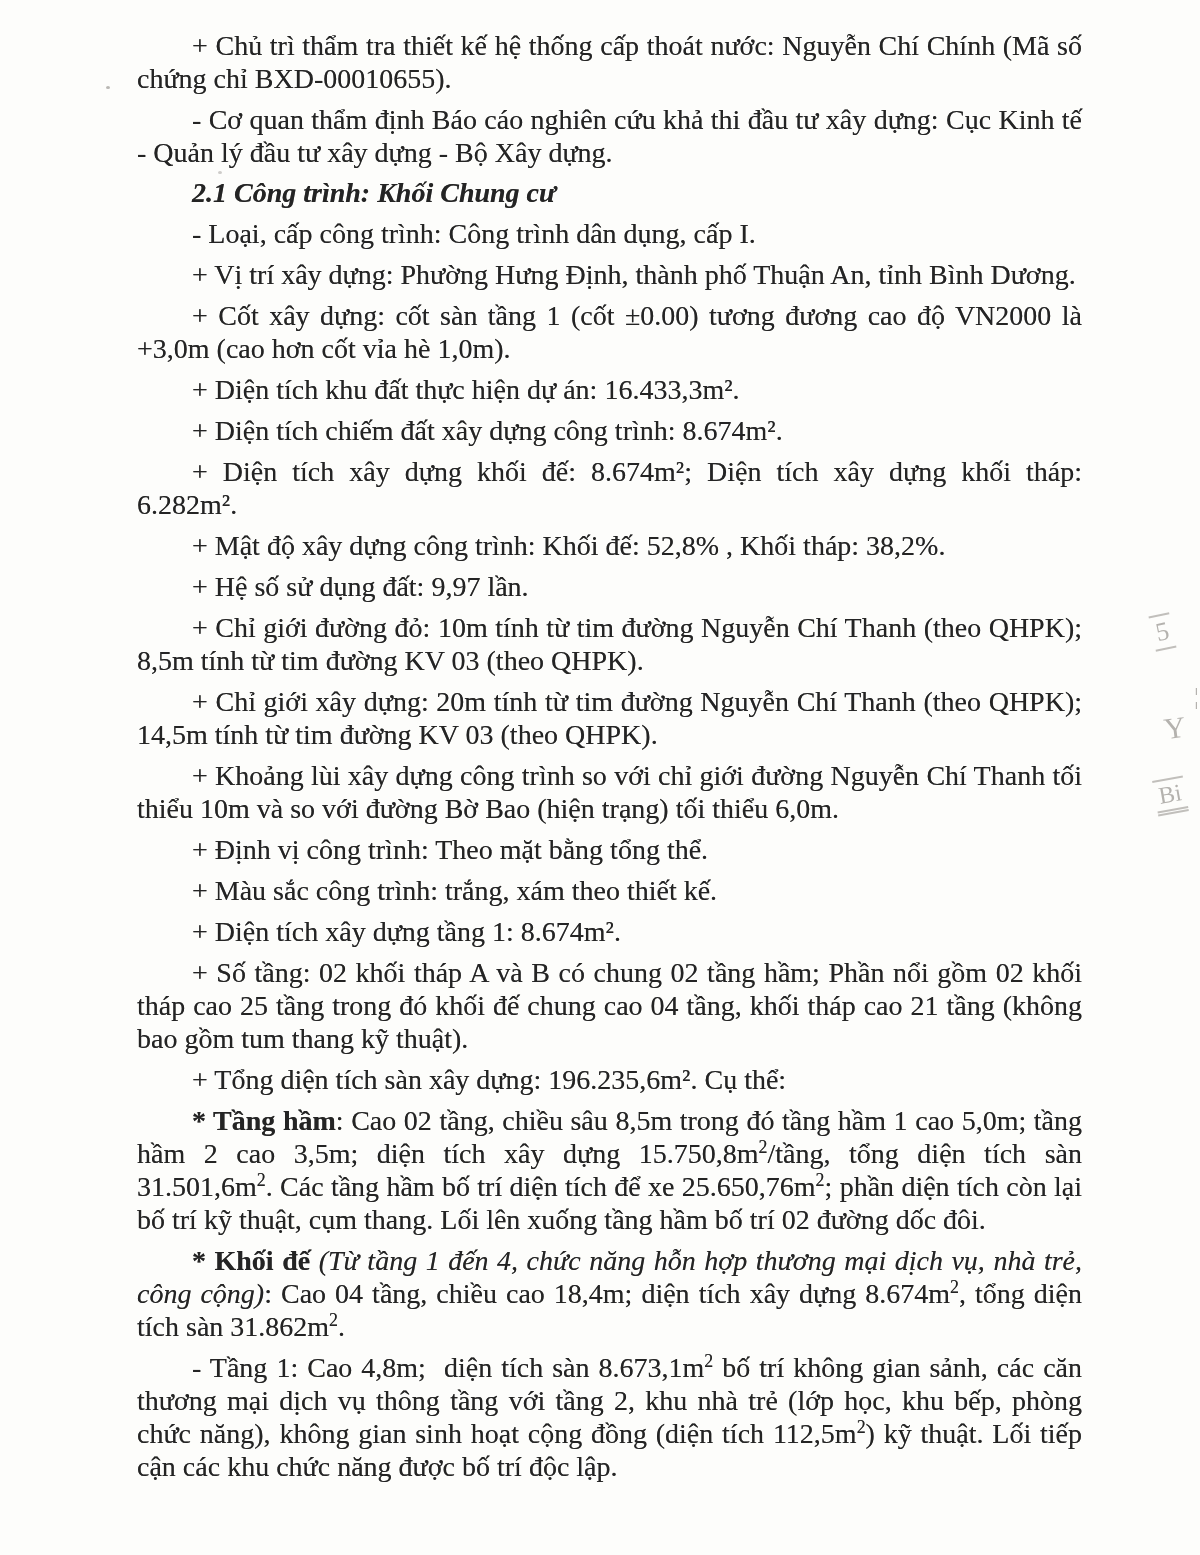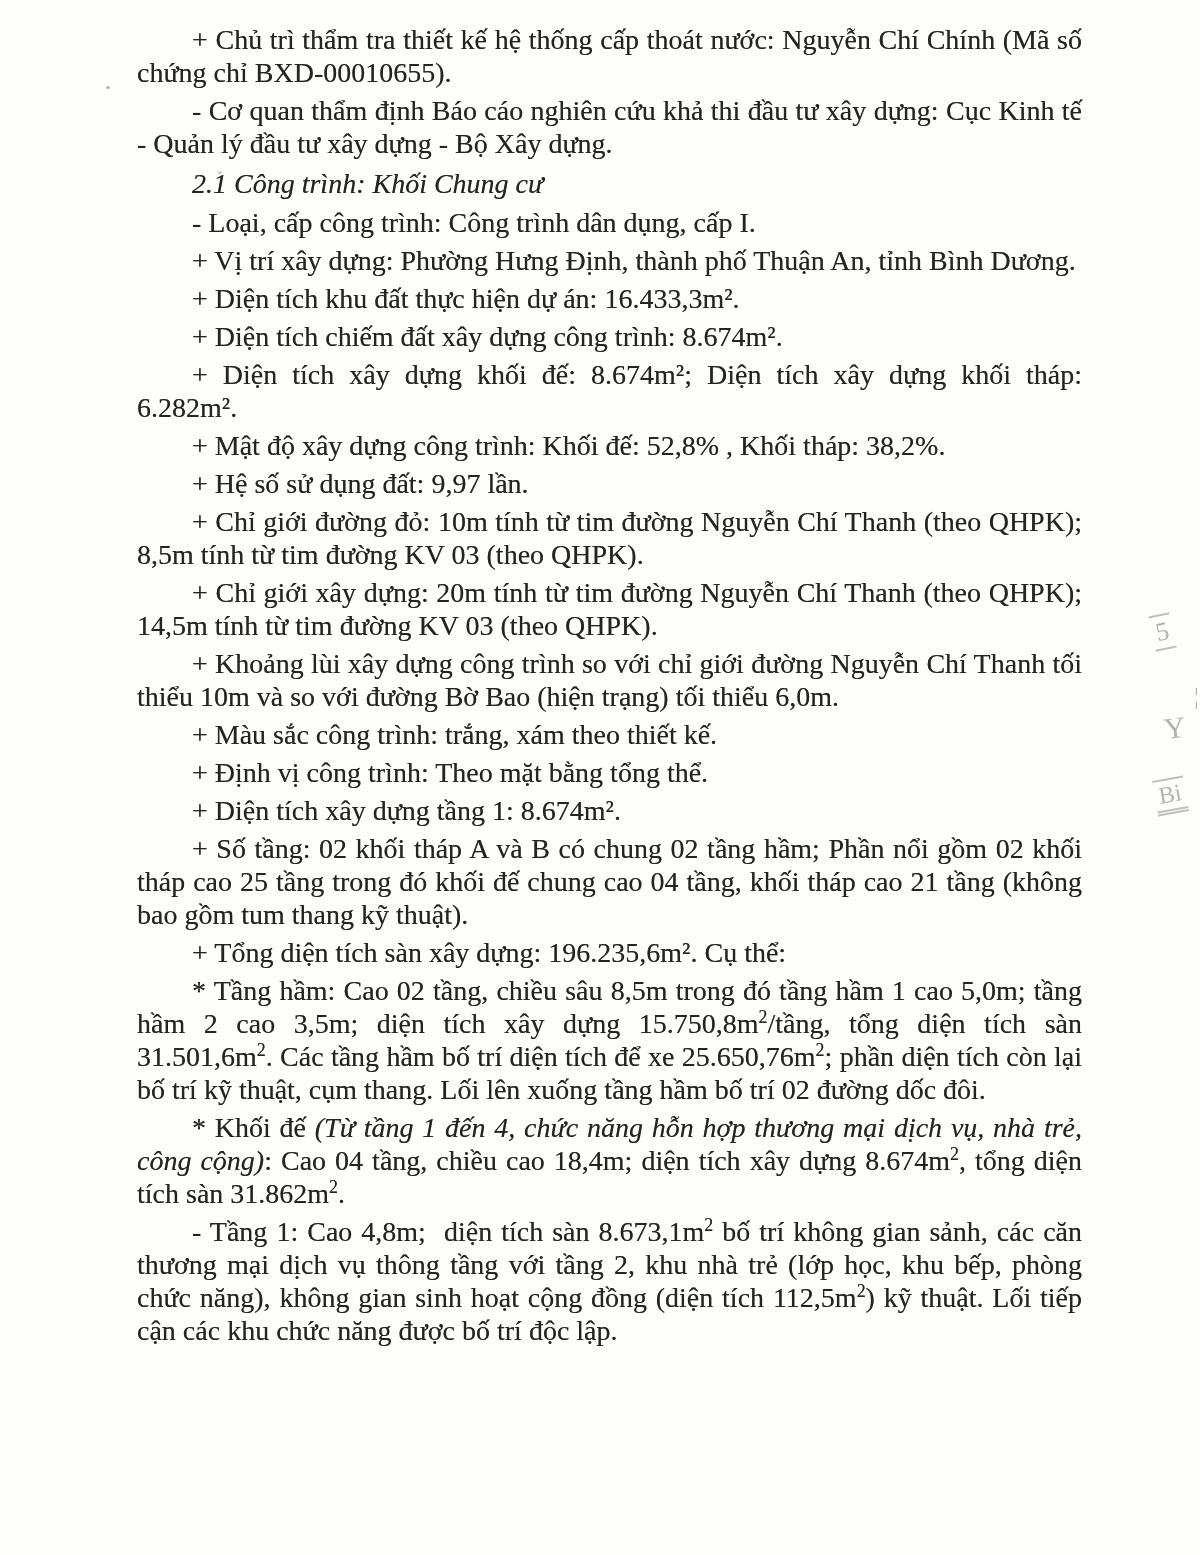--- a/index.html
+++ b/index.html
@@ -16,31 +16,31 @@
     position: absolute;
     inset: 0;
     padding: 21px 118px 8px 137px;
     color: var(--ink, #222222);
   }
   .doc p {
     font-size: 28px;
     line-height: 33px;
     text-align: justify;
     text-indent: 55px;
-    margin: 2px 0 5px 0;
+    margin: 8px 0 5px 0;
     color: var(--ink, #222222);
     text-shadow: 0 0 0.5px rgba(40,40,40,0.6);
   }
   .doc p.heading {
     font-weight: bold;
     font-style: italic;
     text-align: left;
     margin: 7px 0 6px 0;
   }
-  .doc strong { font-weight: normal; }
+  .doc strong { font-weight: bold; }
   .doc em { font-style: italic; }
   .doc sup {
     font-size: 0.64em;
     vertical-align: super;
     line-height: 0;
   }
   
   .edge-mark {
     position: absolute;
     color: #a3a09c;
@@ -66,30 +66,31 @@
 </head>
 <body style="--paper: #fdfdfb; --ink: #242424;">
 
 <div class="page">
   <div class="doc" id="doc-body">
       <p class="body"><span>+ Chủ trì thẩm tra thiết kế hệ thống cấp thoát nước: Nguyễn Chí Chính (Mã số chứng chỉ BXD-00010655).</span></p>
       <p class="body"><span>- Cơ quan thẩm định Báo cáo nghiên cứu khả thi đầu tư xây dựng: Cục Kinh tế - Quản lý đầu tư xây dựng - Bộ Xây dựng.</span></p>
       <p class="heading"><strong style="font-style: italic;">2.1 Công trình: Khối Chung cư</strong></p>
       <p class="body"><span>- Loại, cấp công trình: Công trình dân dụng, cấp I.</span></p>
       <p class="body"><span>+ Vị trí xây dựng: Phường Hưng Định, thành phố Thuận An, tỉnh Bình Dương.</span></p>
+      <p class="body"><span>+ Cốt xây dựng: cốt sàn tầng 1 (cốt ±0.00) tương đương cao độ VN2000 là +3,0m (cao hơn cốt vỉa hè 1,0m).</span></p>
       <p class="body"><span>+ Diện tích khu đất thực hiện dự án: 16.433,3m².</span></p>
       <p class="body"><span>+ Diện tích chiếm đất xây dựng công trình: 8.674m².</span></p>
       <p class="body"><span>+ Diện tích xây dựng khối đế: 8.674m²; Diện tích xây dựng khối tháp: 6.282m².</span></p>
       <p class="body"><span>+ Mật độ xây dựng công trình: Khối đế: 52,8% , Khối tháp: 38,2%.</span></p>
       <p class="body"><span>+ Hệ số sử dụng đất: 9,97 lần.</span></p>
       <p class="body"><span>+ Chỉ giới đường đỏ: 10m tính từ tim đường Nguyễn Chí Thanh (theo QHPK); 8,5m tính từ tim đường KV 03 (theo QHPK).</span></p>
       <p class="body"><span>+ Chỉ giới xây dựng: 20m tính từ tim đường Nguyễn Chí Thanh (theo QHPK); 14,5m tính từ tim đường KV 03 (theo QHPK).</span></p>
       <p class="body"><span>+ Khoảng lùi xây dựng công trình so với chỉ giới đường Nguyễn Chí Thanh tối thiểu 10m và so với đường Bờ Bao (hiện trạng) tối thiểu 6,0m.</span></p>
+      <p class="body"><span>+ Định vị công trình: Theo mặt bằng tổng thể.</span></p>
       <p class="body"><span>+ Màu sắc công trình: trắng, xám theo thiết kế.</span></p>
-      <p class="body"><span>+ Định vị công trình: Theo mặt bằng tổng thể.</span></p>
       <p class="body"><span>+ Diện tích xây dựng tầng 1: 8.674m².</span></p>
       <p class="body"><span>+ Số tầng: 02 khối tháp A và B có chung 02 tầng hầm; Phần nổi gồm 02 khối tháp cao 25 tầng trong đó khối đế chung cao 04 tầng, khối tháp cao 21 tầng (không bao gồm tum thang kỹ thuật).</span></p>
       <p class="body"><span>+ Tổng diện tích sàn xây dựng: 196.235,6m². Cụ thể:</span></p>
       <p class="body"><strong>* Tầng hầm</strong><span>: Cao 02 tầng, chiều sâu 8,5m trong đó tầng hầm 1 cao 5,0m; tầng hầm 2 cao 3,5m; diện tích xây dựng 15.750,8m</span><sup>2</sup><span>/tầng, tổng diện tích sàn 31.501,6m</span><sup>2</sup><span>. Các tầng hầm bố trí diện tích để xe 25.650,76m</span><sup>2</sup><span>; phần diện tích còn lại bố trí kỹ thuật, cụm thang. Lối lên xuống tầng hầm bố trí 02 đường dốc đôi.</span></p>
       <p class="body"><strong>* Khối đế </strong><em>(Từ tầng 1 đến 4, chức năng hỗn hợp thương mại dịch vụ, nhà trẻ, công cộng)</em><span>: Cao 04 tầng, chiều cao 18,4m; diện tích xây dựng 8.674m</span><sup>2</sup><span>, tổng diện tích sàn 31.862m</span><sup>2</sup><span>.</span></p>
       <p class="body"><span>- Tầng 1: Cao 4,8m;&nbsp; diện tích sàn 8.673,1m</span><sup>2</sup><span> bố trí không gian sảnh, các căn thương mại dịch vụ thông tầng với tầng 2, khu nhà trẻ (lớp học, khu bếp, phòng chức năng), không gian sinh hoạt cộng đồng (diện tích 112,5m</span><sup>2</sup><span>) kỹ thuật. Lối tiếp cận các khu chức năng được bố trí độc lập.</span></p>
     </div>
   <div id="edge-artifacts">
       <div class="edge-mark ovl unl-single" style="left: 1152px; top: 614px; font-size: 26px; transform: rotate(-12deg); color: rgb(163, 160, 156);"><span class="em-text">5</span></div>
       <div class="edge-mark" style="left: 1190px; top: 682px; font-size: 24px; transform: rotate(0deg); color: rgb(163, 160, 156);"><span class="em-text">¦</span></div>

